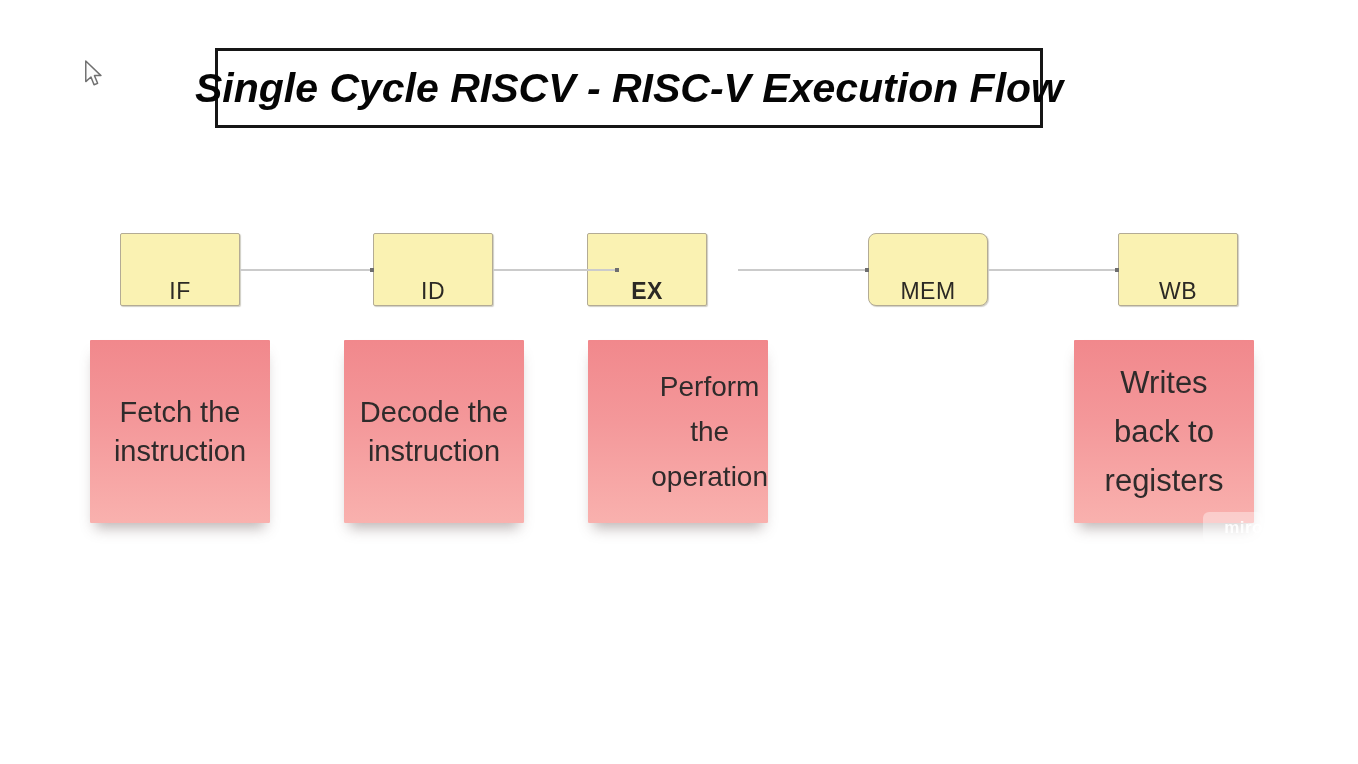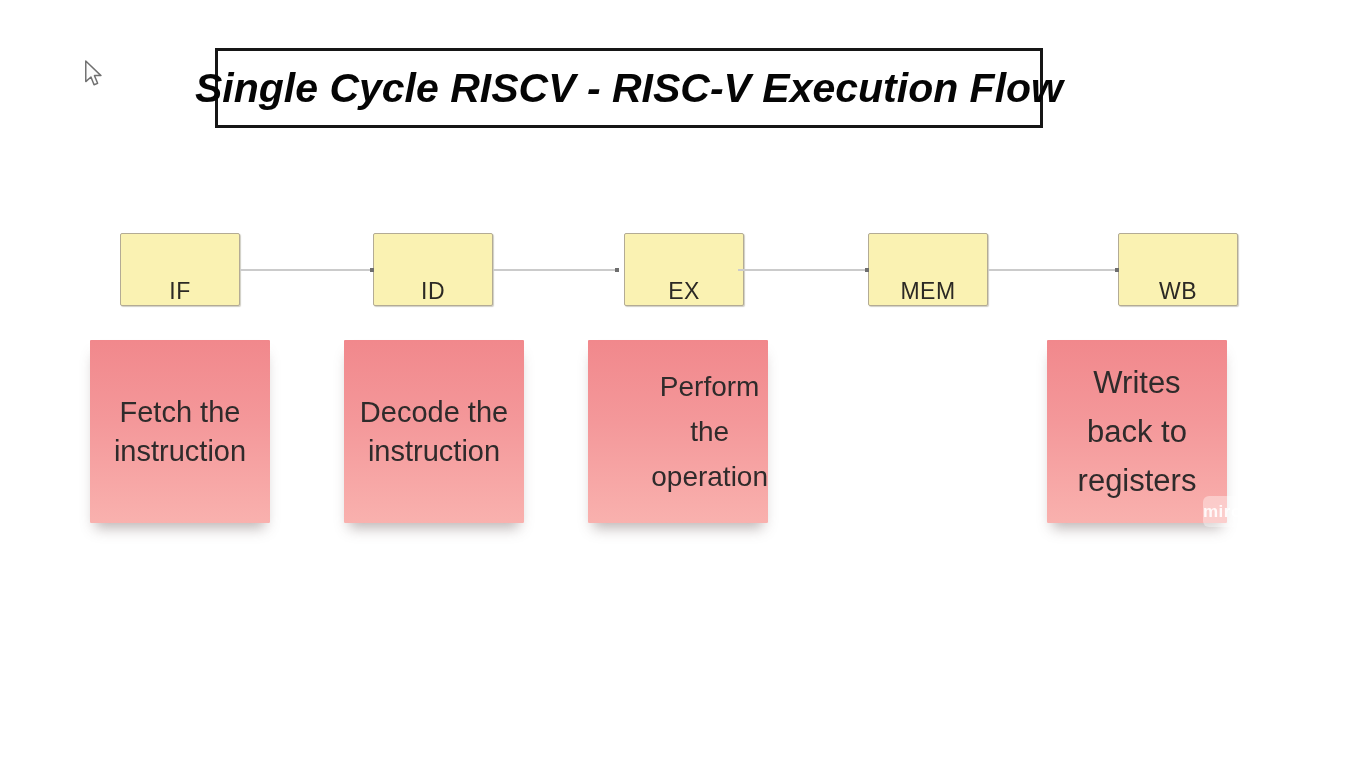--- a/index.html
+++ b/index.html
@@ -51,22 +51,22 @@
     justify-content: center;
   }
   .stage-label {
     font-size: 23px;
     color: #2b2924;
     letter-spacing: 0.5px;
     margin-top: 44px;
   }
   .stage-1 { left: 120px; }
   .stage-2 { left: 373px; align-items: center; }
-  .stage-3 { left: 624px; }
-  .stage-4 { left: 868px; }
+  .stage-3 { left: 587px; font-weight: bold; }
+  .stage-4 { left: 868px; border-radius: 8px; }
   .stage-5 { left: 1118px; }
 
   
   .connector {
     position: absolute;
     top: 269px;
     height: 2px;
     background: #cbcbcb;
   }
   .connector .end-dot {
@@ -99,36 +99,36 @@
     font-size: 29px;
     line-height: 39px;
     color: #2f2b2b;
     text-align: center;
     white-space: pre-line;
   }
   .note-1 { left: 90px; }
   .note-2 { left: 344px; justify-content: center; }
   .note-3 { left: 588px; justify-content: flex-end; }
   .note-4 { left: 838px; }
-  .note-5 { left: 1047px; align-items: center; }
+  .note-5 { left: 1074px; align-items: center; }
   .note-3 .note-text { font-size: 28px; line-height: 45px; }
   .note-5 .note-text { font-size: 31px; line-height: 49px; }
 
   
   .watermark {
     position: absolute;
     left: 1203px;
-    top: 496px;
+    top: 512px;
     width: 60px;
     height: 31px;
     background: rgba(255,255,255,0.38);
     border-radius: 6px;
     display: flex;
     align-items: center;
-    justify-content: flex-start;
+    justify-content: flex-end;
     font-size: 17px;
     font-weight: 600;
     letter-spacing: 0.5px;
     color: rgba(255,255,255,0.88);
   }
 
   
   .cursor {
     position: absolute;
     left: 84px;

